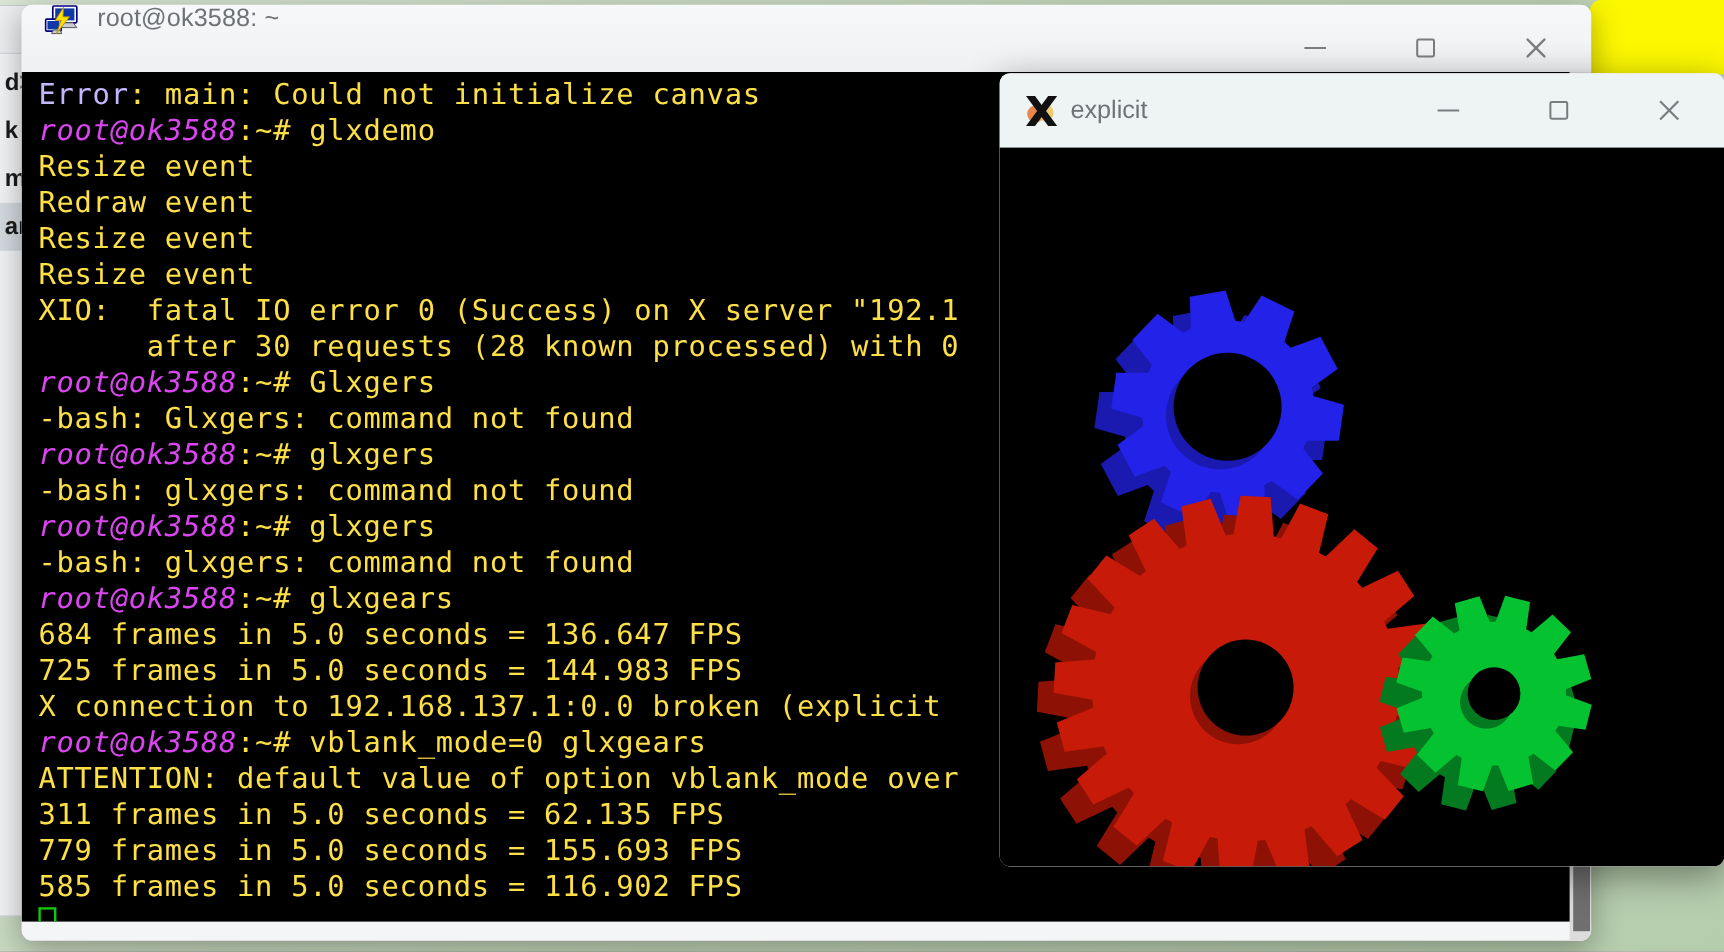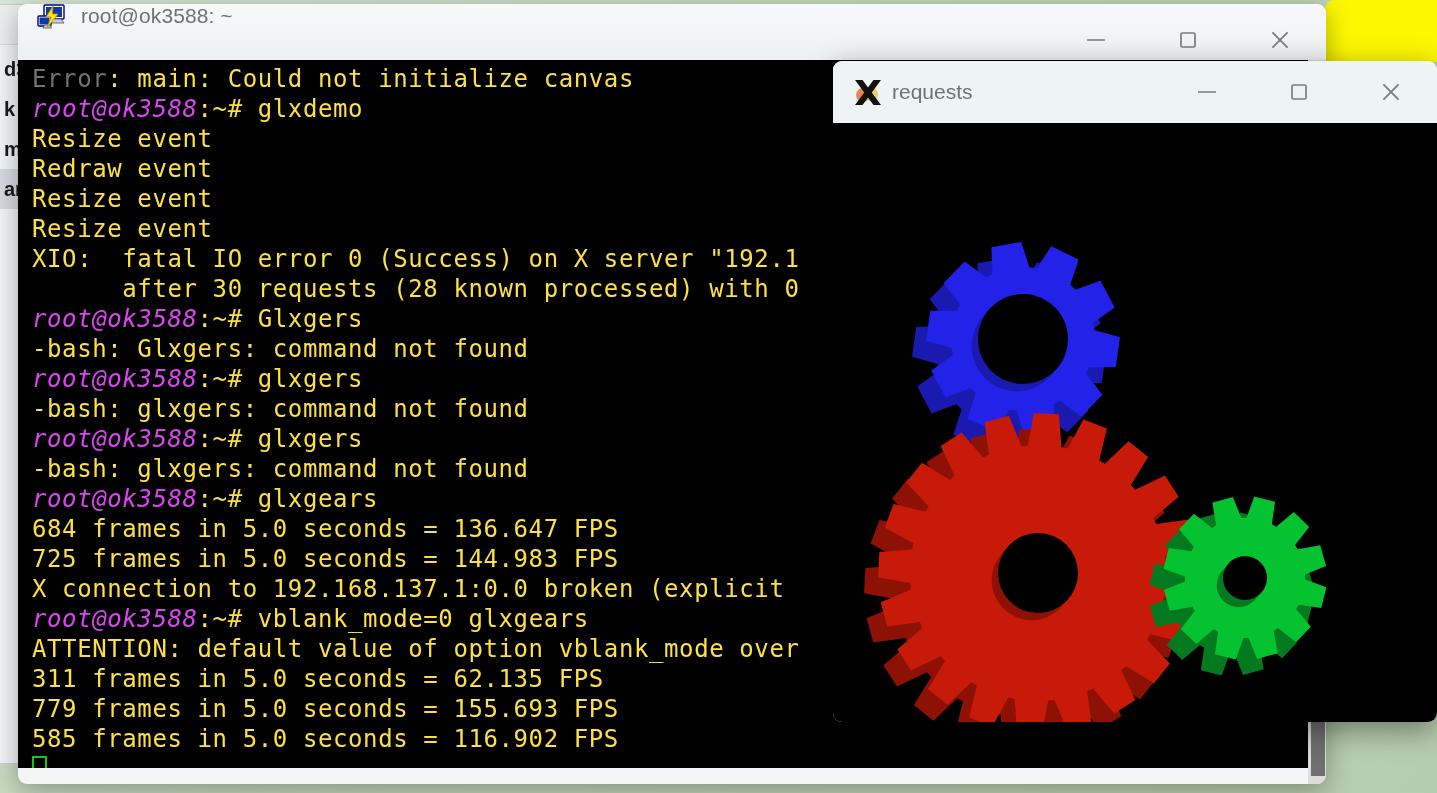--- a/index.html
+++ b/index.html
@@ -124,21 +124,21 @@
     left: 14px;
     top: 4px;
     font-family: "DejaVu Sans Mono", "Liberation Mono", monospace;
     font-size: 24px;
     line-height: 30px;
     white-space: pre;
     color: #cfd0d0;
     letter-spacing: 0.6px;
   }
   .tl { display: block; height: 30px; }
-  .c-red   { color: #737373; }
+  .c-red   { color: #c4b5fd; }
   .c-green { color: #d946ef; font-style: italic; }
   .c-white { color: #fde047; }
 
   #terminal-cursor {
     position: absolute;
     left: 14px;
     top: 696px;
     width: 15px;
     height: 28px;
     border: 2px solid #16c60c;
@@ -274,21 +274,21 @@
 
     <div id="glx-titlebar">
       <div id="x11-icon">
         <svg width="32" height="32" viewBox="0 0 32 32" xmlns="http://www.w3.org/2000/svg">
           <circle cx="11" cy="19" r="7" fill="#e8732c" opacity="0.85"></circle>
           <circle cx="19" cy="18" r="7" fill="#f0c35a" opacity="0.85"></circle>
           <path d="M3 4 L10.5 4 L29 29 L21.5 29 Z" fill="#111111"></path>
           <path d="M29 4 L21.5 4 L3 29 L10.5 29 Z" fill="#111111"></path>
         </svg>
       </div>
-      <div id="glx-title">requests</div>
+      <div id="glx-title">explicit</div>
 
       <div class="winbtns">
         <div class="winbtn">
           <svg width="24" height="24" viewBox="0 0 24 24">
               <line x1="3" y1="12" x2="21" y2="12" stroke="#7a7d80" stroke-width="1.7"></line>
             </svg>
         </div>
         <div class="winbtn">
           <svg width="24" height="24" viewBox="0 0 24 24">
               <rect x="5" y="5" width="14" height="14" rx="1.2" fill="none" stroke="#7a7d80" stroke-width="1.7"></rect>

